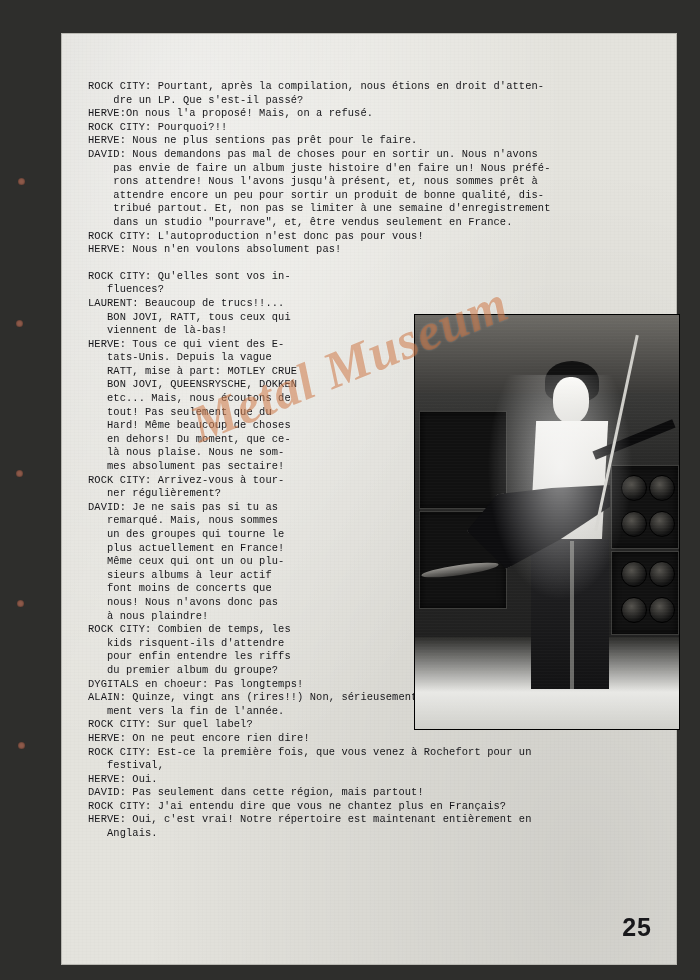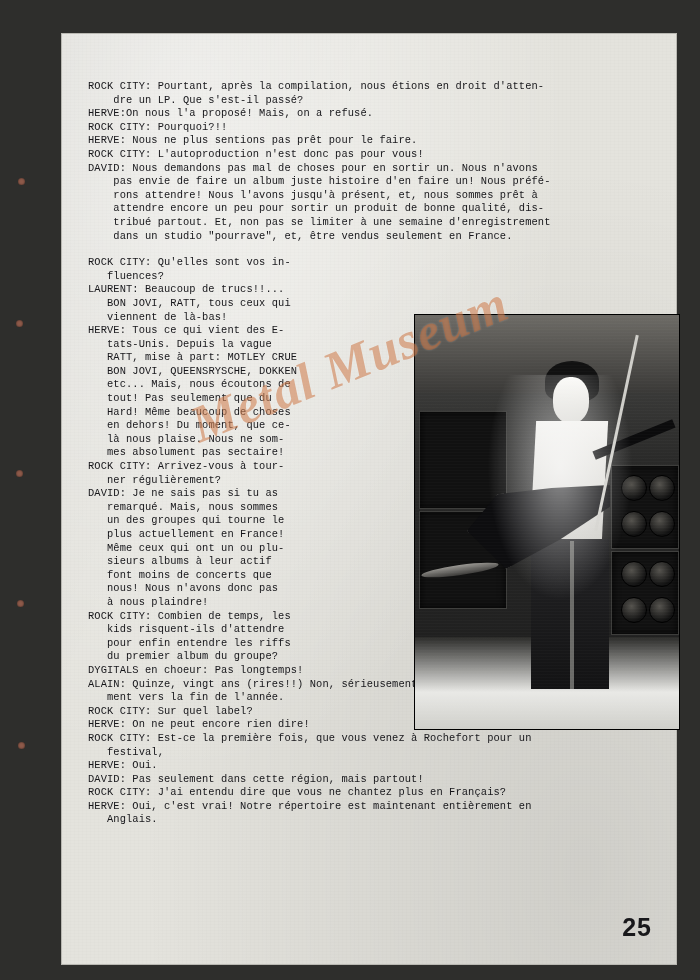--- a/index.html
+++ b/index.html
@@ -229,27 +229,28 @@
   <div class="paper">
     <div class="grain"></div>
 
     <div class="content">
       <div class="block">
         <p>ROCK CITY: Pourtant, après la compilation, nous étions en droit d'atten-
     dre un LP. Que s'est-il passé?</p>
         <p>HERVE:On nous l'a proposé! Mais, on a refusé.</p>
         <p>ROCK CITY: Pourquoi?!!</p>
         <p>HERVE: Nous ne plus sentions pas prêt pour le faire.</p>
-        <p>ROCK CITY: L'autoproduction n'est donc pas pour vous!</p>
         <p>DAVID: Nous demandons pas mal de choses pour en sortir un. Nous n'avons
     pas envie de faire un album juste histoire d'en faire un! Nous préfé-
     rons attendre! Nous l'avons jusqu'à présent, et, nous sommes prêt à
     attendre encore un peu pour sortir un produit de bonne qualité, dis-
     tribué partout. Et, non pas se limiter à une semaine d'enregistrement
     dans un studio "pourrave", et, être vendus seulement en France.</p>
+        <p>ROCK CITY: L'autoproduction n'est donc pas pour vous!</p>
+        <p>HERVE: Nous n'en voulons absolument pas!</p>
       </div>
 
       <div class="gap"></div>
 
       <div class="block col-left">
         <p>ROCK CITY: Qu'elles sont vos in-
    fluences?</p>
         <p>LAURENT: Beaucoup de trucs!!...
    BON JOVI, RATT, tous ceux qui
    viennent de là-bas!</p>

